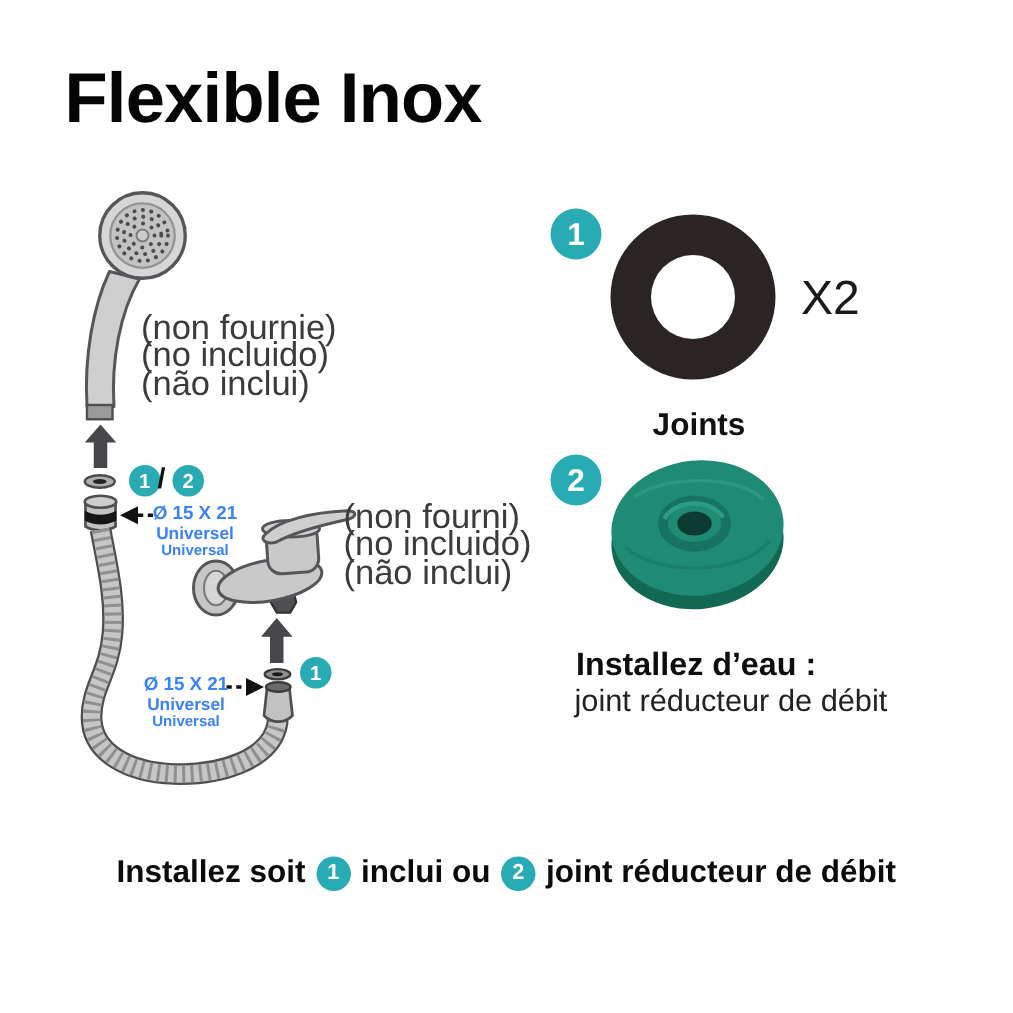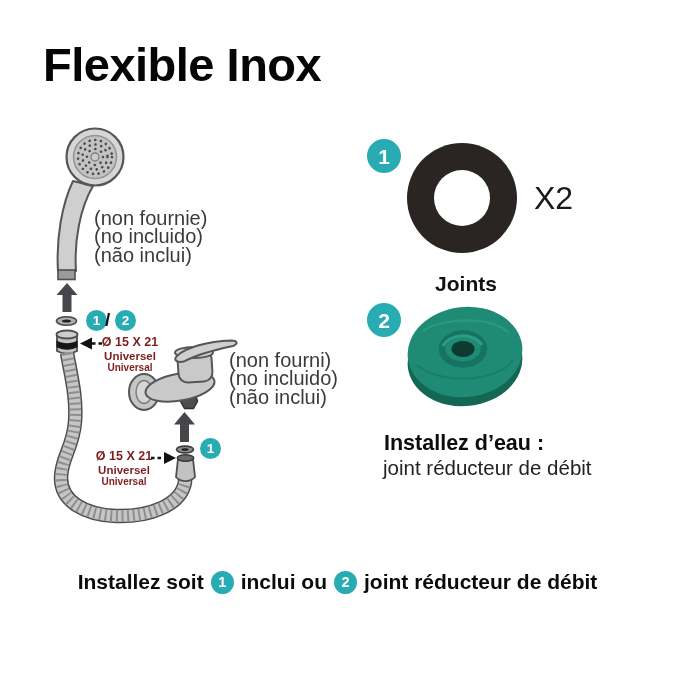--- a/index.html
+++ b/index.html
@@ -2,27 +2,27 @@
 <html><head>
 <meta charset="utf-8">
 <style>
   :root{ --teal:#29abb4; --ink:#0a0a0a; --note:#3b3b3b; --line:#55565a; --fill:#c9c9c9; }
   html,body{margin:0;padding:0;background:#fff;}
   .canvas{position:relative;width:675px;height:654px;background:#ffffff;overflow:hidden;
           font-family:"Liberation Sans","DejaVu Sans",sans-serif;color:var(--ink);}
   .abs{position:absolute;}
   .art{position:absolute;left:0;top:0;}
   .title{font-size:47px;font-weight:bold;letter-spacing:-0.5px;color:#050505;white-space:nowrap;}
-  .note{font-size:20px;line-height:18.4px;color:var(--note);white-space:nowrap;}
+  .note{font-size:23px;line-height:18.4px;color:var(--note);white-space:nowrap;}
   .badge{position:absolute;background:var(--teal);color:#fff;border-radius:50%;
          display:flex;align-items:center;justify-content:center;font-weight:bold;line-height:1;}
   .badge.sm{width:21px;height:21px;font-size:13.5px;}
   .badge.lg{width:34px;height:34px;font-size:21px;}
   .slash{font-size:19px;font-weight:bold;color:#111;}
-  .fitting{text-align:center;color:#7f1d1d;font-weight:bold;white-space:nowrap;}
+  .fitting{text-align:center;color:#3b82f6;font-weight:bold;white-space:nowrap;}
   .fitting .l1{font-size:12.5px;line-height:13.5px;}
   .fitting .l2{font-size:11.5px;line-height:12.5px;}
   .fitting .l3{font-size:10px;line-height:11.5px;}
   .x2{font-size:32px;color:#1a1a1a;}
   .joints{font-size:21px;color:#111;text-align:center;width:80px;font-weight:bold;}
   .eco-title{font-size:21.5px;font-weight:bold;color:#0d0d0d;white-space:nowrap;}
   .eco-sub{font-size:20.5px;color:#222;white-space:nowrap;}
   .footer{position:absolute;left:0;top:570px;width:675px;display:flex;align-items:center;
           justify-content:center;gap:7px;font-size:21px;font-weight:bold;color:#0b0b0b;white-space:nowrap;}
   .footer .fbadge{position:static;width:23px;height:23px;font-size:14.5px;flex:0 0 auto;}
@@ -129,21 +129,21 @@
   <div class="badge sm" style="left: 86px; top: 310px; background-color: rgb(41, 171, 180);">1</div>
   <div class="abs slash" style="left:105px;top:309px;">/</div>
   <div class="badge sm" style="left: 115px; top: 310px; background-color: rgb(41, 171, 180);">2</div>
 
   <div class="abs fitting" style="left:101px;top:336px;width:58px;">
     <div class="l1">Ø 15 X 21</div>
     <div class="l2">Universel</div>
     <div class="l3">Universal</div>
   </div>
 
-  <div class="abs note" style="left:229px;top:351px;">
+  <div class="abs note" style="left:229px;top:335px;">
     <div>(non fourni)</div>
     <div>(no incluido)</div>
     <div>(não inclui)</div>
   </div>
 
   <div class="abs fitting" style="left:93px;top:450px;width:62px;">
     <div class="l1">Ø 15 X 21</div>
     <div class="l2">Universel</div>
     <div class="l3">Universal</div>
   </div>

